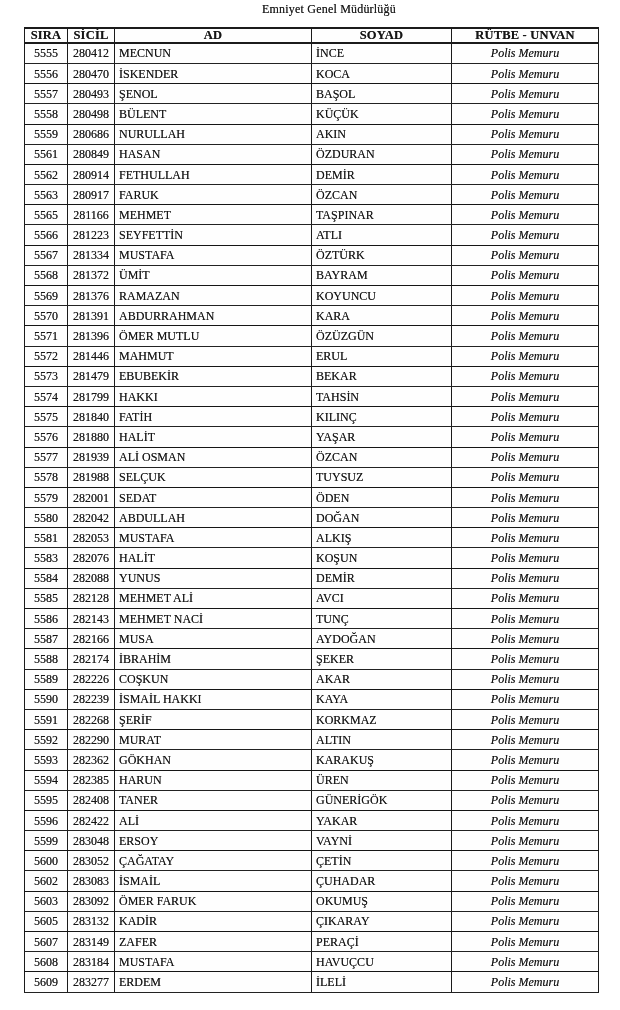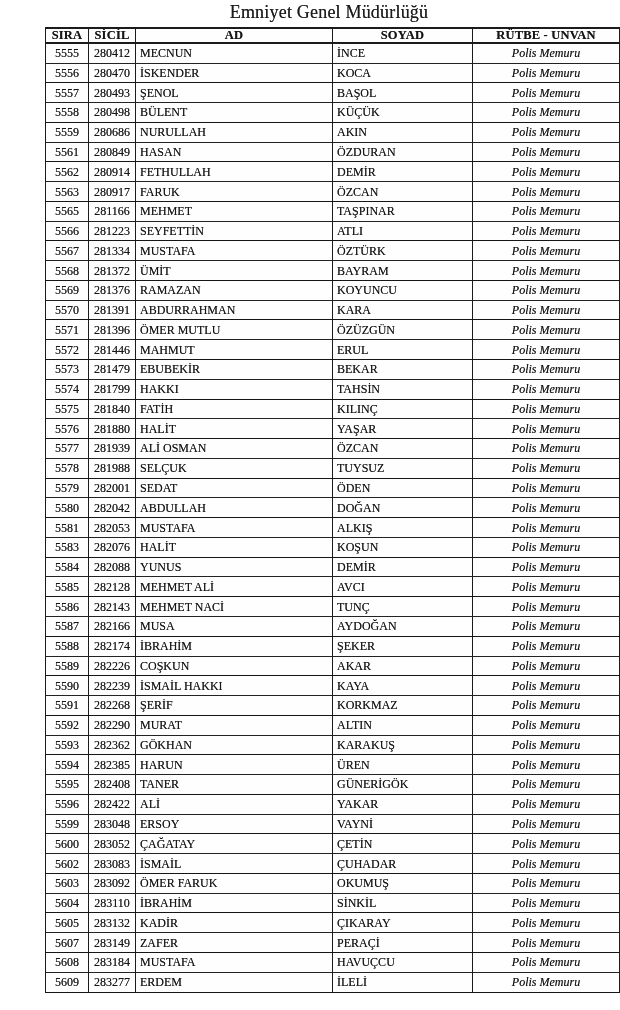--- a/index.html
+++ b/index.html
@@ -9,30 +9,30 @@
     width: 620px; height: 1010px;
     background: #ffffff;
     font-family: "Liberation Serif", serif;
     color: #111;
     overflow: hidden;
   }
   .page-title {
     position: absolute;
     top: 2px; left: 6px; right: 0;
     text-align: center;
-    font-size: 18px;
+    font-size: 12px;
     font-weight: normal;
     letter-spacing: 0.2px;
     color: #1c1c1c;
     text-shadow: 0 0 0.6px rgba(0,0,0,0.65);
     margin-left: 32px;
   }
   table.roster {
     position: absolute;
-    left: 45px; top: 27px;
+    left: 24px; top: 27px;
     width: 574px; height: 966px;
     border-collapse: collapse;
     table-layout: fixed;
     background: #fefefe;
   }
   table.roster th, table.roster td {
     border: 1.6px solid #1b1b1b;
     font-size: 12px;
     line-height: 1;
     padding: 0 4px;
@@ -422,27 +422,20 @@
   </tr>
 
   <tr>
     <td class="c-sira">5603</td>
     <td class="c-sicil">283092</td>
     <td class="c-ad">ÖMER FARUK</td>
     <td class="c-soyad">OKUMUŞ</td>
     <td class="c-rutbe">Polis Memuru</td>
   </tr>
 
-  <tr>
-    <td class="c-sira">5604</td>
-    <td class="c-sicil">283110</td>
-    <td class="c-ad">İBRAHİM</td>
-    <td class="c-soyad">SİNKİL</td>
-    <td class="c-rutbe">Polis Memuru</td>
-  </tr>
 
   <tr>
     <td class="c-sira">5605</td>
     <td class="c-sicil">283132</td>
     <td class="c-ad">KADİR</td>
     <td class="c-soyad">ÇIKARAY</td>
     <td class="c-rutbe">Polis Memuru</td>
   </tr>
 
 

